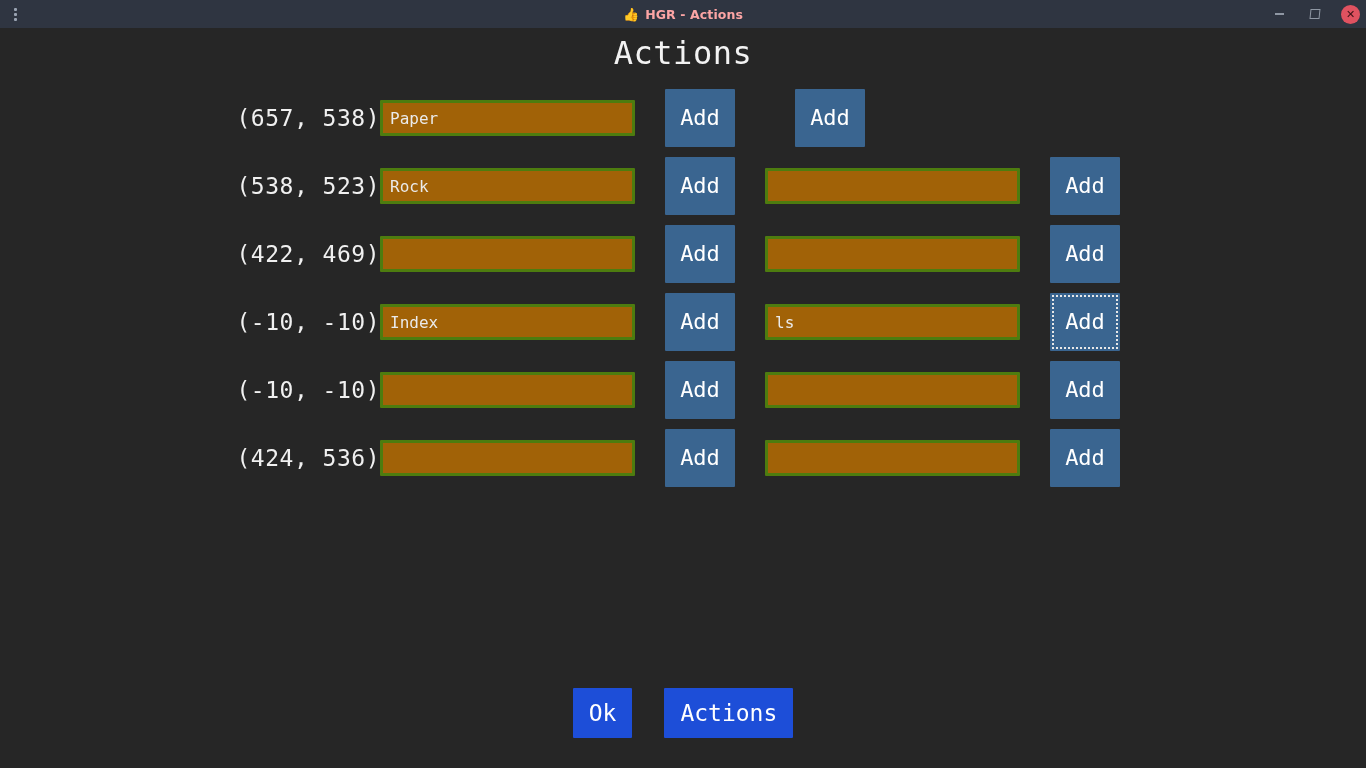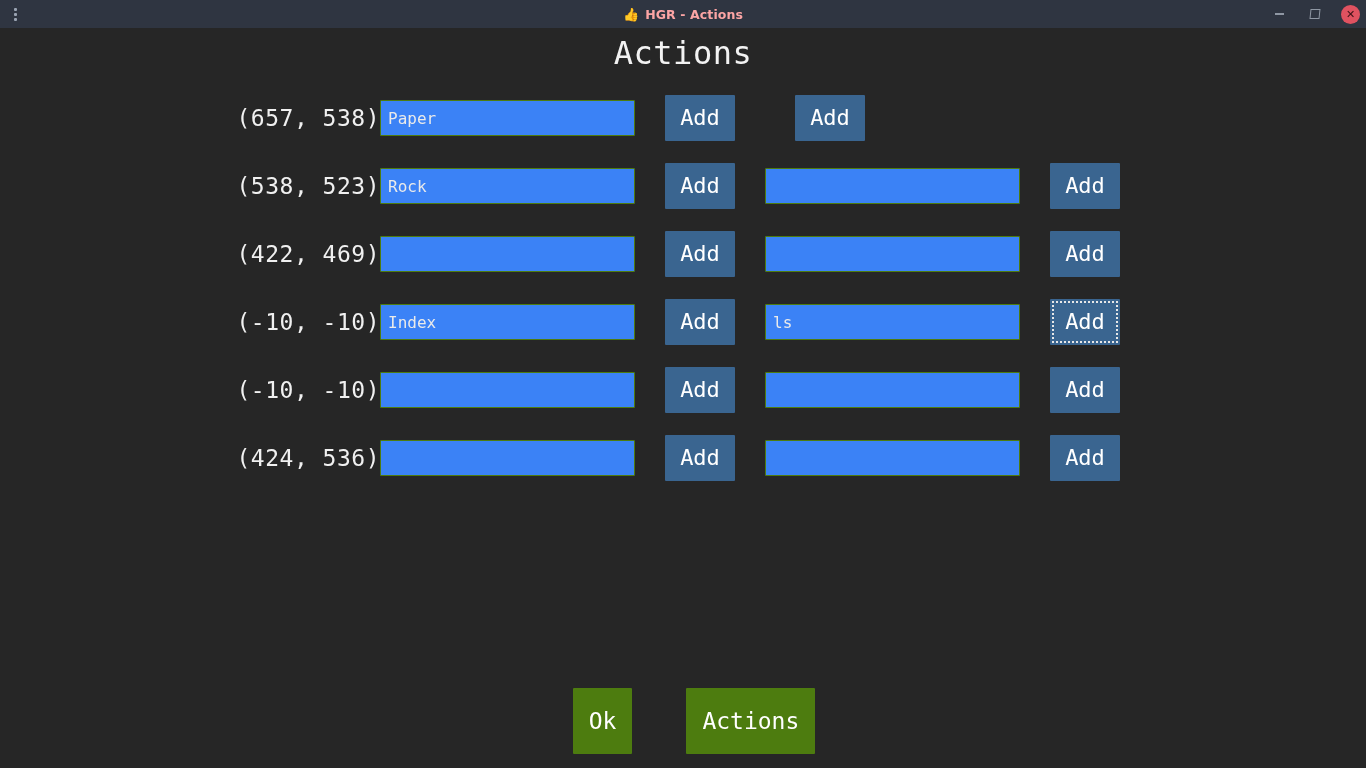--- a/index.html
+++ b/index.html
@@ -135,35 +135,35 @@
     text-align: right;
     color: #f0f0f0;
     font-size: 23px;
     font-family: "DejaVu Sans Mono", monospace;
     letter-spacing: 0.5px;
     white-space: pre;
   }
   .field {
     width: 255px;
     height: 36px;
-    background: #3b82f6;
-    border: 1px solid #4d7c0f;
+    background: #a16207;
+    border: 3px solid #4d7c0f;
     box-sizing: border-box;
     color: #eaeaea;
     font-family: "DejaVu Sans Mono", monospace;
     font-size: 16px;
     padding: 0 7px;
     outline: none;
     border-radius: 1px;
   }
   .field::placeholder { color: #6d6d6d; }
 
   .addbtn {
     width: 70px;
-    height: 46px;
+    height: 58px;
     margin-left: 30px;
     background: #3a6590;
     border: none;
     color: #ffffff;
     font-family: "DejaVu Sans Mono", monospace;
     font-size: 22px;
     line-height: 1;
     cursor: pointer;
     padding: 0;
     border-radius: 1px;
@@ -183,34 +183,33 @@
     position: absolute;
     left: 0;
     right: 0;
     top: 688px;
     display: flex;
     justify-content: center;
     align-items: center;
     gap: 32px;
   }
   .footbtn {
-    background: #4d7c0f;
+    background: #1d4ed8;
     border: none;
     color: #ffffff;
     font-family: "DejaVu Sans Mono", monospace;
     font-size: 23px;
-    height: 66px;
+    height: 50px;
     padding: 0 16px;
     cursor: pointer;
     border-radius: 1px;
     line-height: 1;
     display: flex;
     align-items: center;
     justify-content: center;
-    margin-left: 22px;
   }
 </style>
 </head>
 <body>
 
 <div class="titlebar">
   <div class="menu-dots">
     <i></i>
     <i></i>
     <i></i>

